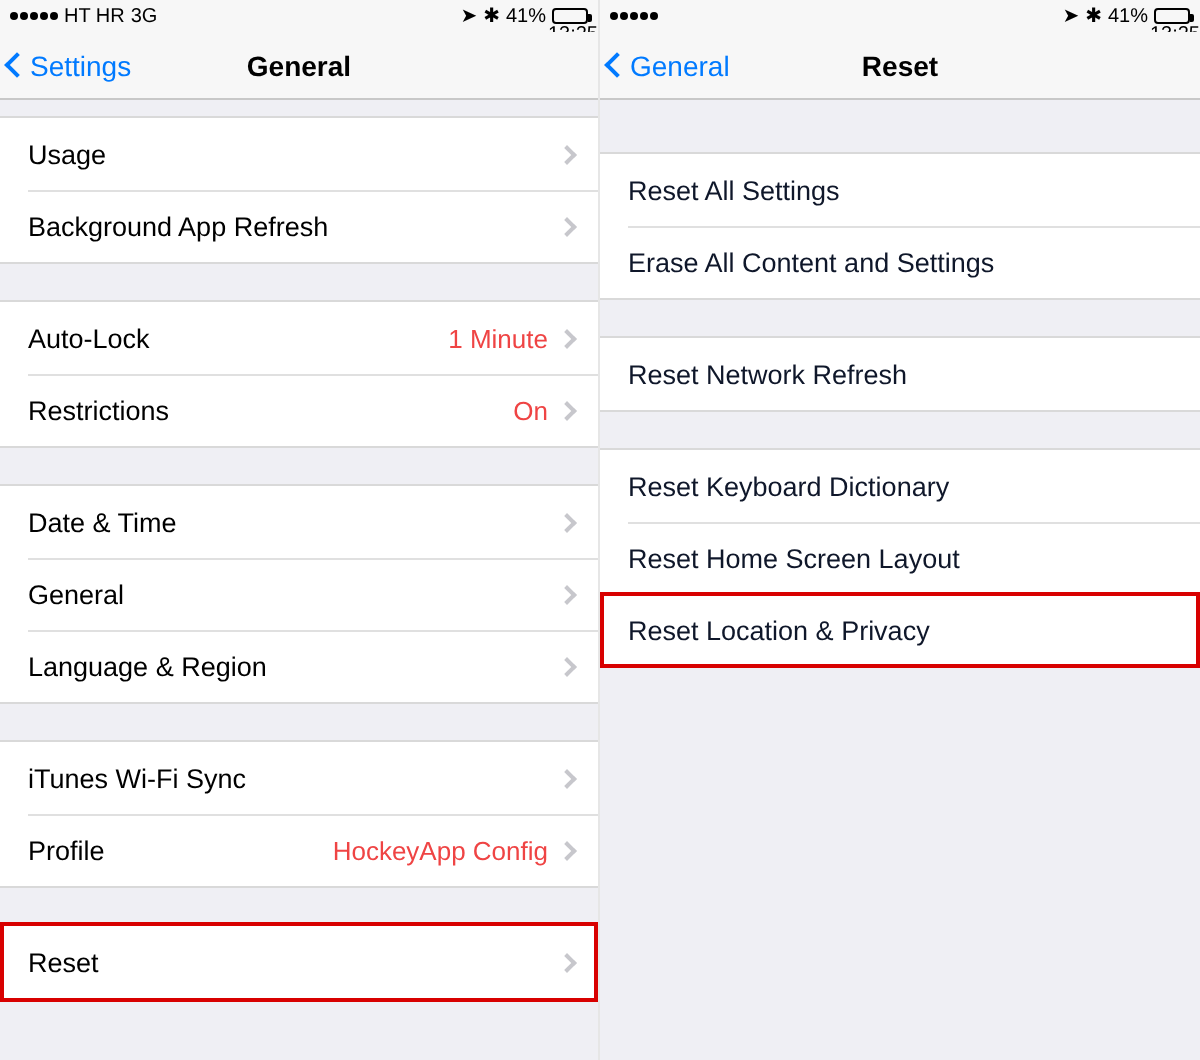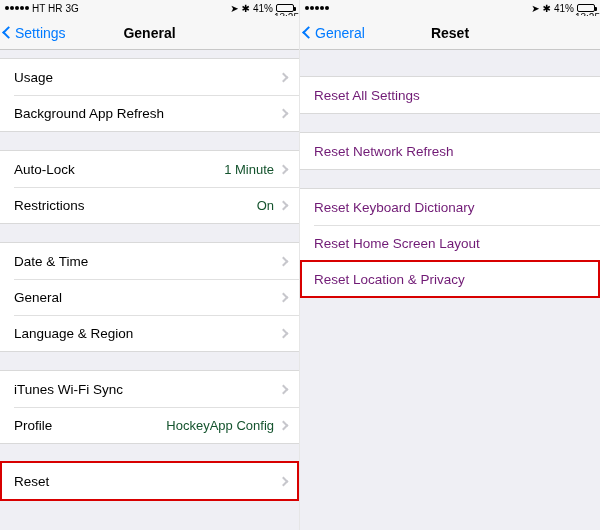--- a/index.html
+++ b/index.html
@@ -80,26 +80,26 @@
     min-height: 36px; padding: 0 12px 0 14px;
     display: flex; align-items: center;
     font-size: 13.5px; color: #000;
     position: relative;
   }
   .cell + .cell::before {
     content: ""; position: absolute; left: 14px; right: 0; top: 0;
     height: 1px; background: #e0e0e0;
   }
   .cell-label { flex: 1; }
-  .cell-detail { color: #14532d; font-size: 13px; margin-right: 6px; }
+  .cell-detail { color: #ef4444; font-size: 13px; margin-right: 6px; }
   .chev {
     width: 7px; height: 7px; border-top: 2px solid #c7c7cc; border-right: 2px solid #c7c7cc;
     transform: rotate(45deg);
   }
-  .cell-link { color: #701a75; }
+  .cell-link { color: #0f172a; }
   .highlight-box {
     position: absolute; border: 2px solid #d80000; pointer-events: none;
   }
 </style>
 </head>
 <body>
 
 <div class="wrap">
 
   <div class="pane">
@@ -217,20 +217,23 @@
         <span class="chev-back"></span>
         <span>General</span>
       </div>
       <div class="nav-title">Reset</div>
     </div>
 
     <div class="group" style="margin-top:26px;">
       <div class="cell">
         <span class="cell-label cell-link">Reset All Settings</span>
       </div>
+      <div class="cell">
+        <span class="cell-label cell-link">Erase All Content and Settings</span>
+      </div>
     </div>
 
     <div class="group">
       <div class="cell">
         <span class="cell-label cell-link">Reset Network Refresh</span>
       </div>
     </div>
 
     <div class="group" style="position:relative;">
       <div class="cell">

